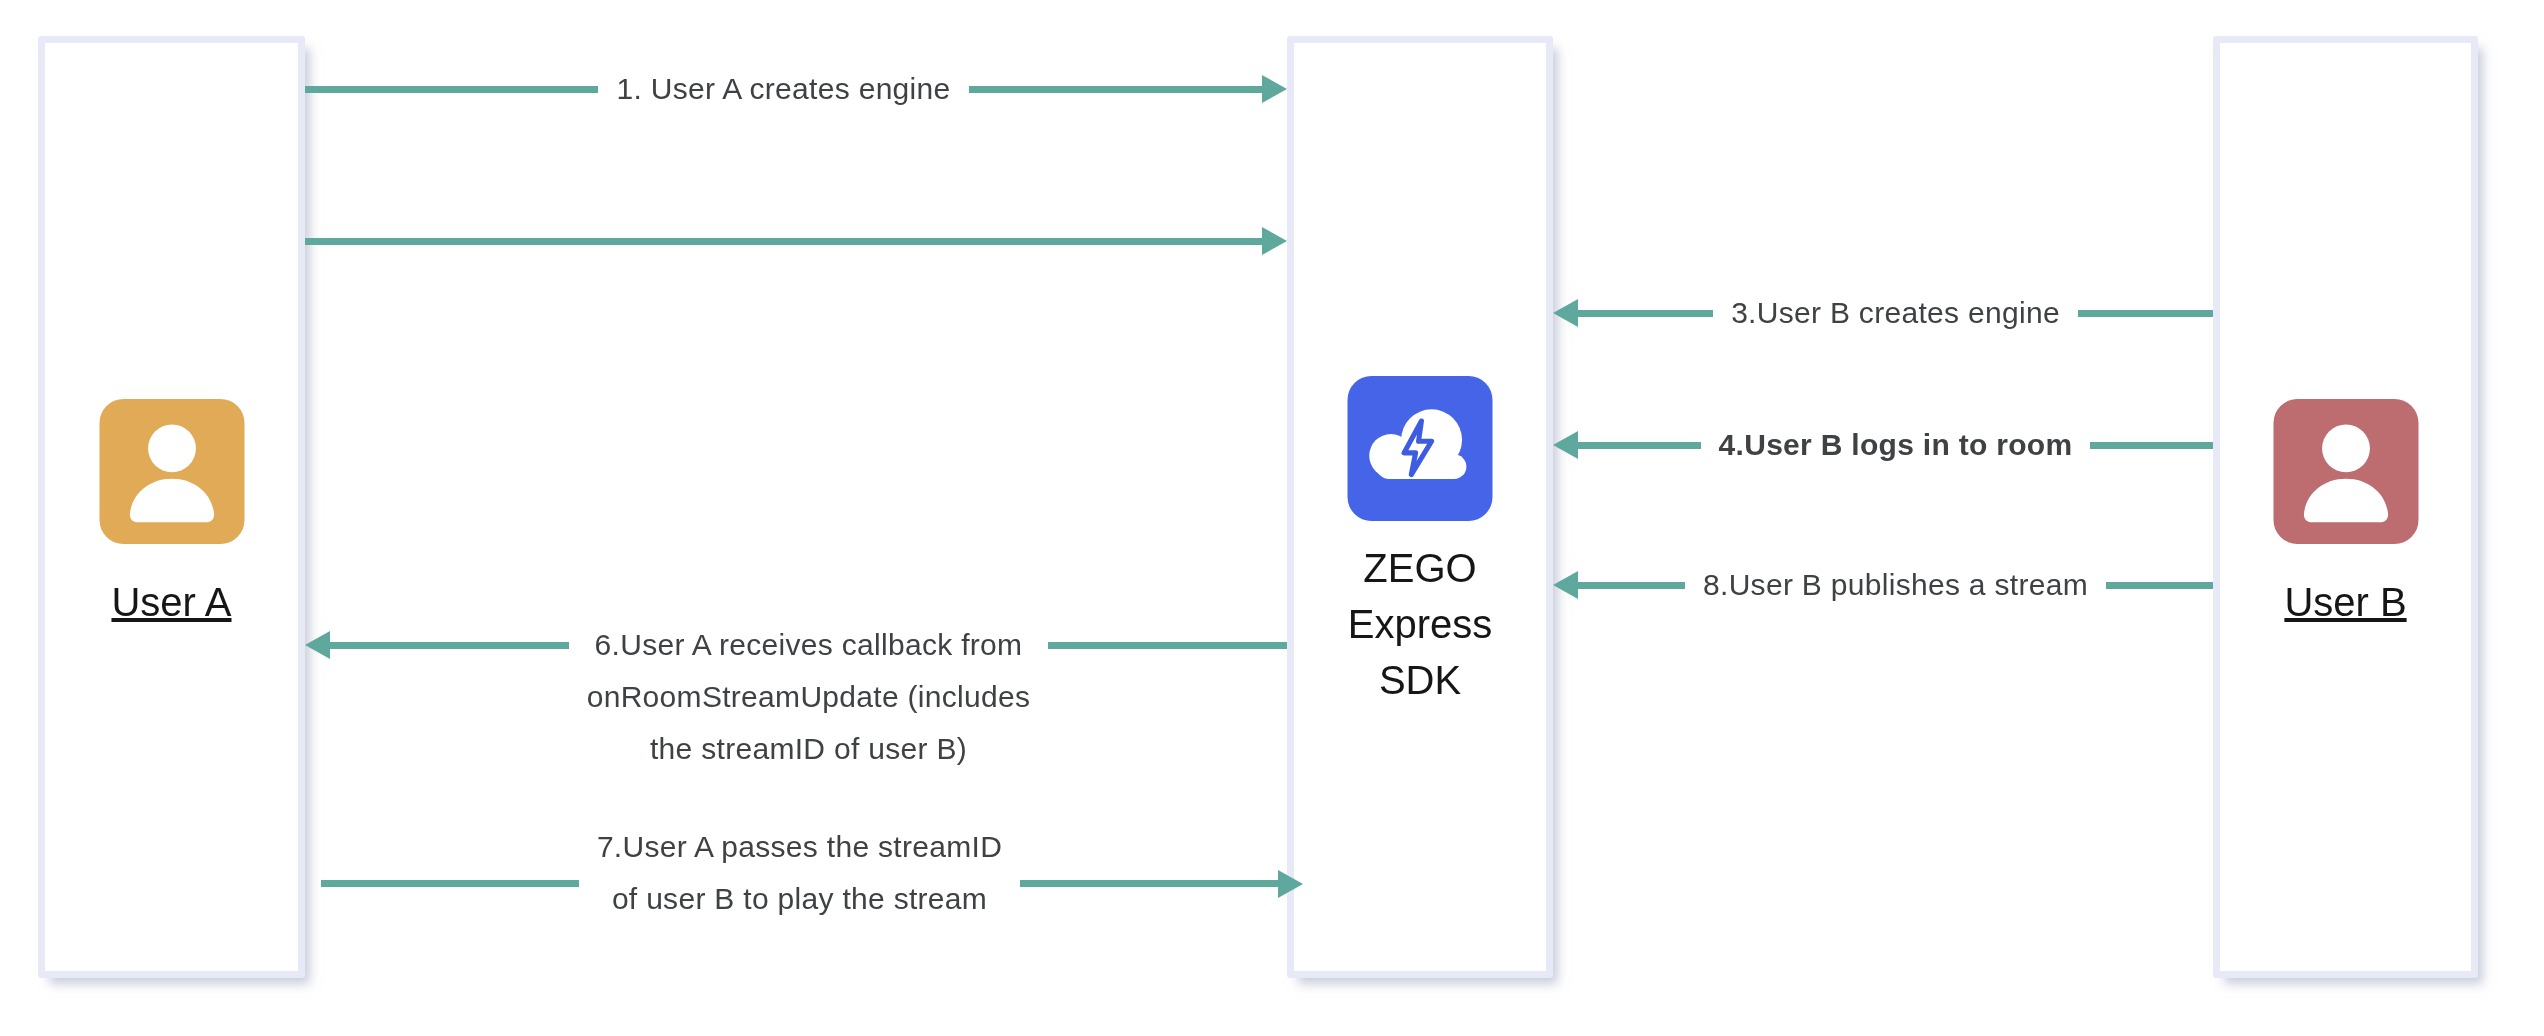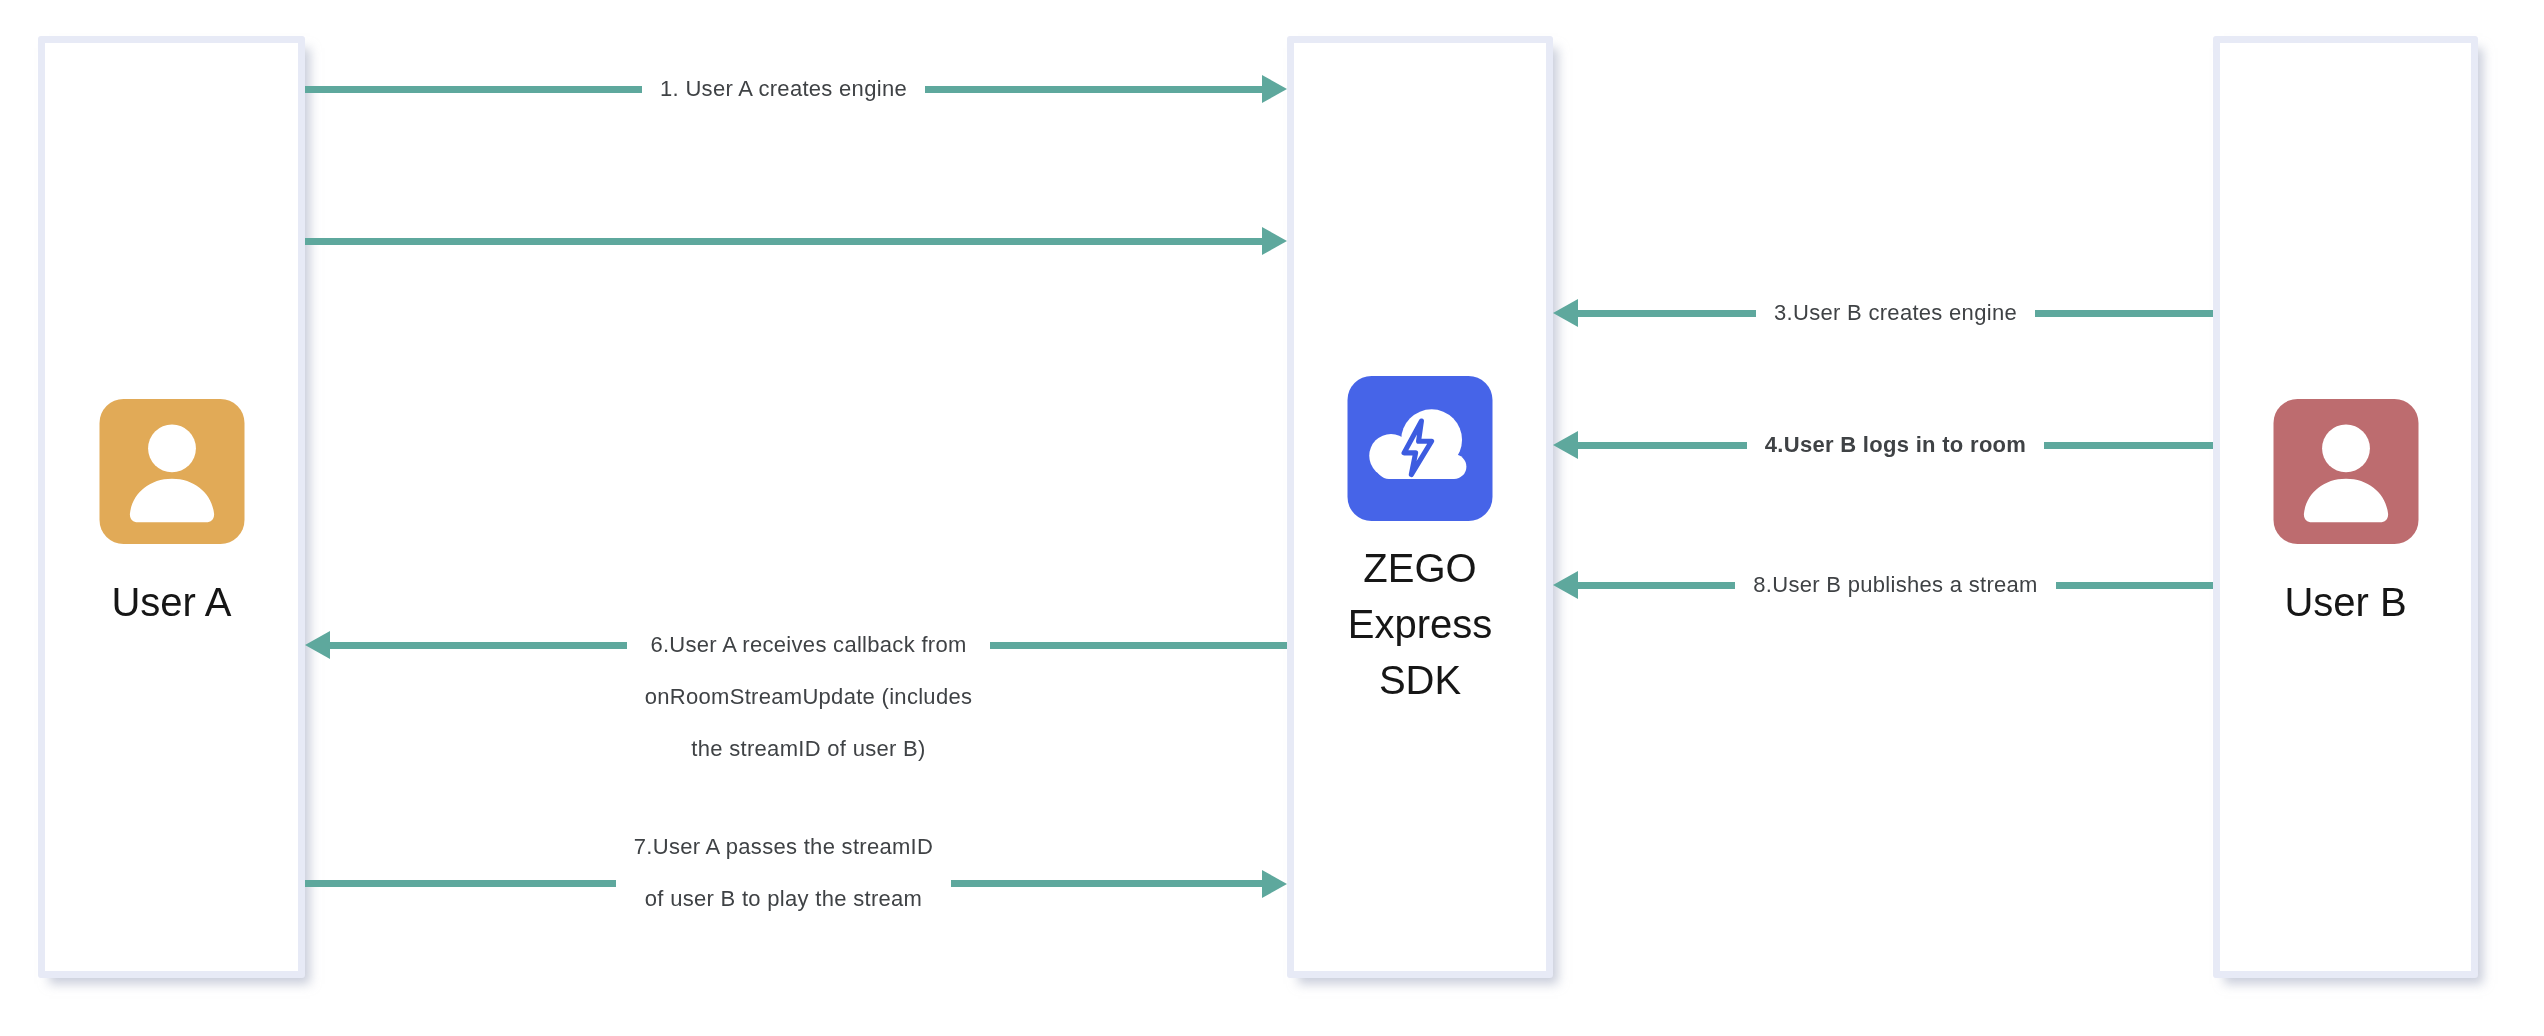--- a/index.html
+++ b/index.html
@@ -32,30 +32,30 @@
   .lifeline.side .avatar { top: 356px; }
   #lifeline-zego-sdk .avatar { top: 333px; }
   .avatar svg { width: 100%; height: 100%; display: block; }
 
   .actor-name {
     position: absolute; left: 0; right: 0;
     text-align: center; color: #161616;
     font-size: 40px; line-height: 56px;
     white-space: pre-line;
   }
-  .lifeline.side .actor-name { top: 531px; }
+  .lifeline.side .actor-name { top: 531px; text-decoration: underline; }
   #lifeline-zego-sdk .actor-name { top: 497px; }
 
   
   .msg {
     position: absolute; display: flex; align-items: center;
   }
   .msg .lbl {
     padding: 0 18px;
-    font-size: 22px; line-height: 52px; letter-spacing: 0.3px;
+    font-size: 30px; line-height: 52px; letter-spacing: 0.3px;
     color: #3f4245; text-align: center; white-space: pre-line;
   }
   .msg .seg { flex: 1; height: 7px; background: #5ea89d; }
   .ah-right {
     width: 0; height: 0; flex: 0 0 auto;
     border-top: 14px solid transparent; border-bottom: 14px solid transparent;
     border-left: 25px solid #5ea89d;
   }
   .ah-left {
     width: 0; height: 0; flex: 0 0 auto;
@@ -66,21 +66,21 @@
   #msg-1 { left: 305px;  width: 982px; top: 63px; }
   #msg-2 { left: 305px;  width: 982px; top: 227px; }
   #msg-3 { left: 1553px; width: 660px; top: 287px; justify-content: flex-end; }
   #msg-4 { left: 1553px; width: 660px; top: 419px; font-weight: bold; }
   #msg-5 { left: 1553px; width: 660px; top: 559px; }
 
   #msg-6 { left: 305px; width: 982px; top: 619px; align-items: flex-start; }
   #msg-6 .seg { margin-top: 23px; }
   #msg-6 .ah-left { margin-top: 12px; }
 
-  #msg-7 { left: 305px; width: 982px; top: 821px; align-items: flex-start; }
+  #msg-7 { left: 305px; width: 982px; top: 821px; align-items: flex-start; padding-left: 16px; }
   #msg-7 .seg { margin-top: 59px; }
   #msg-7 .ah-right { margin-top: 49px; }
 </style>
 </head>
 <body>
 
 <div class="diagram">
 
   <div class="lifeline side" id="lifeline-user-a">
     <div class="avatar" style="background:#e1aa57">

